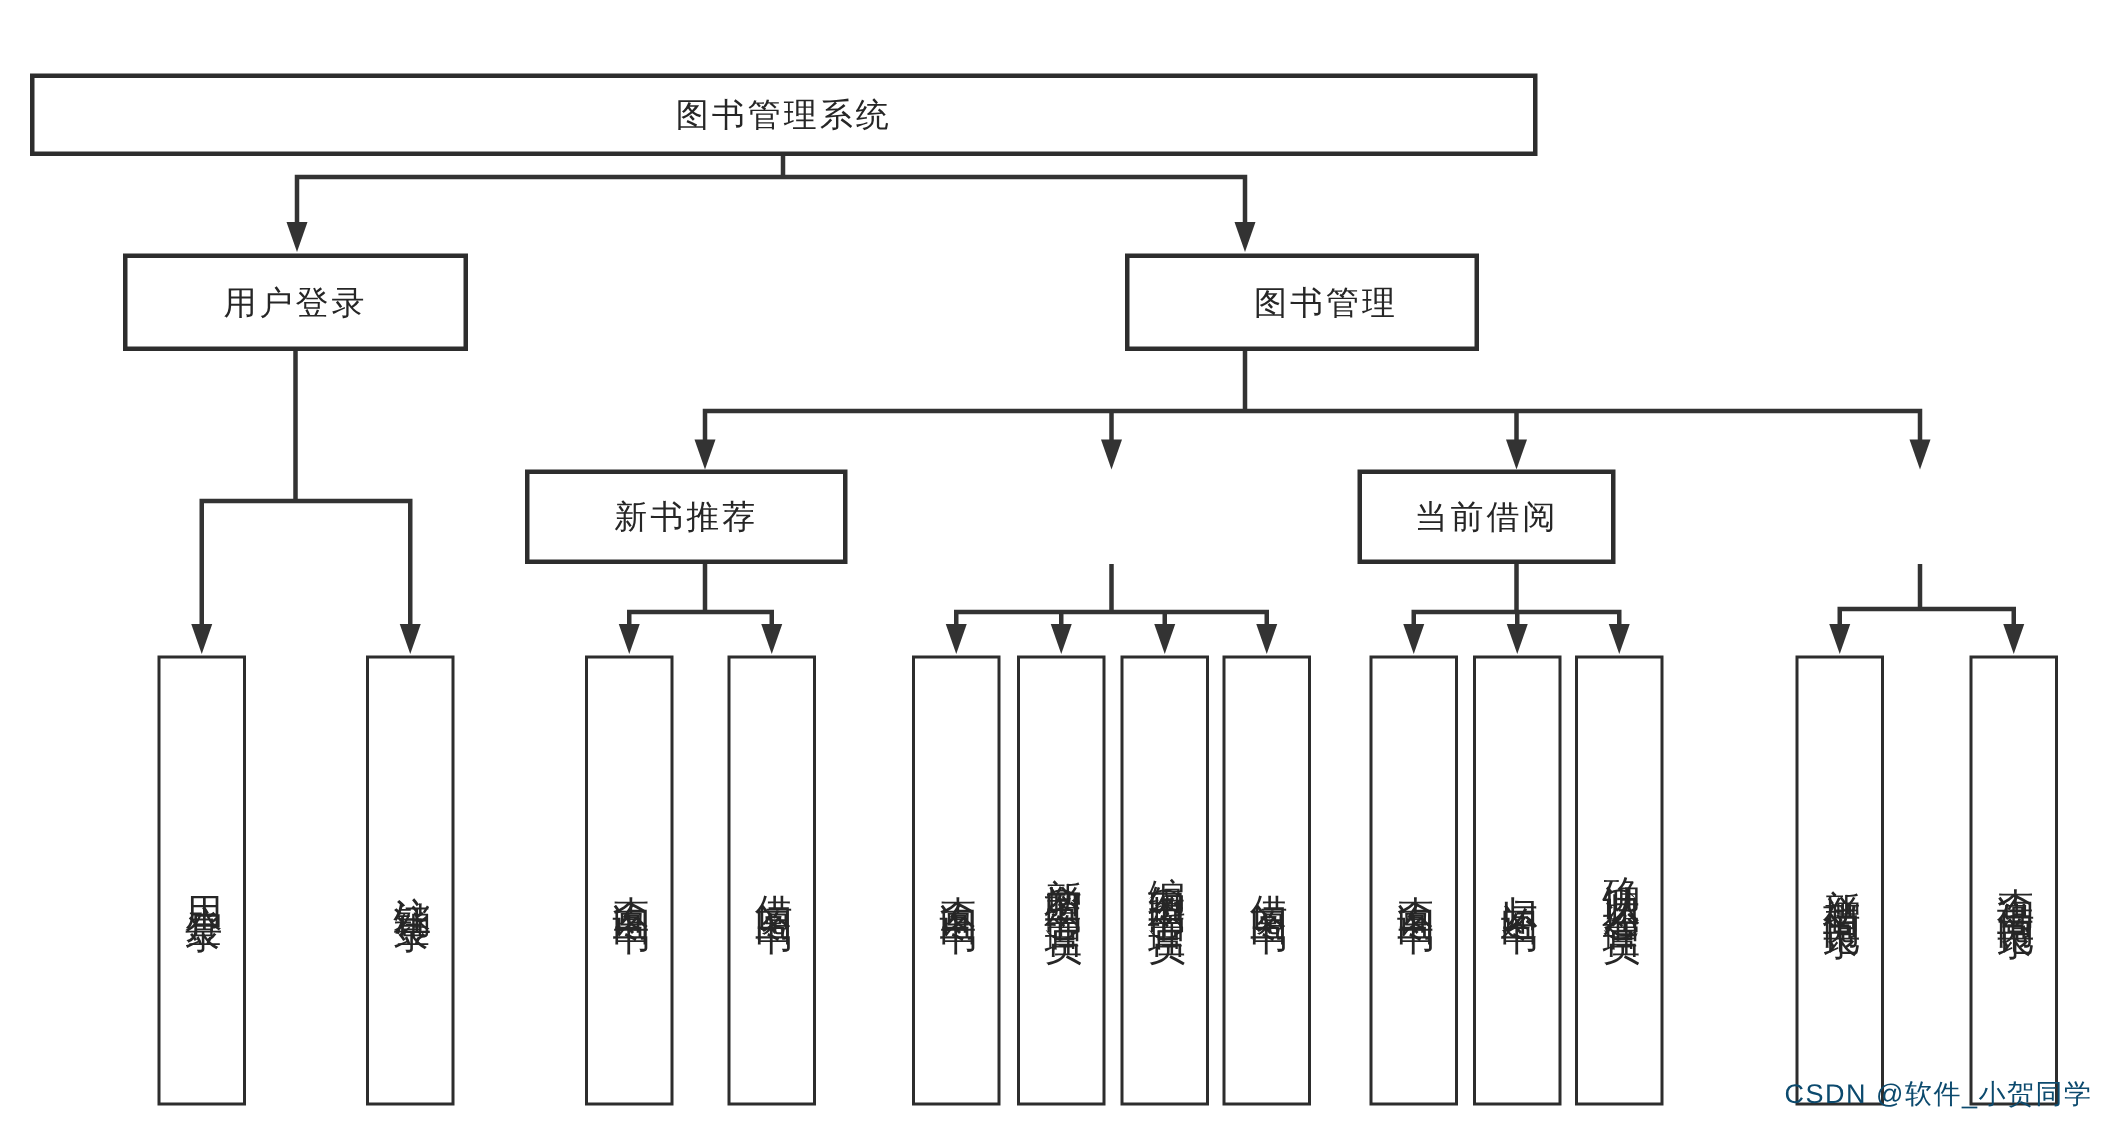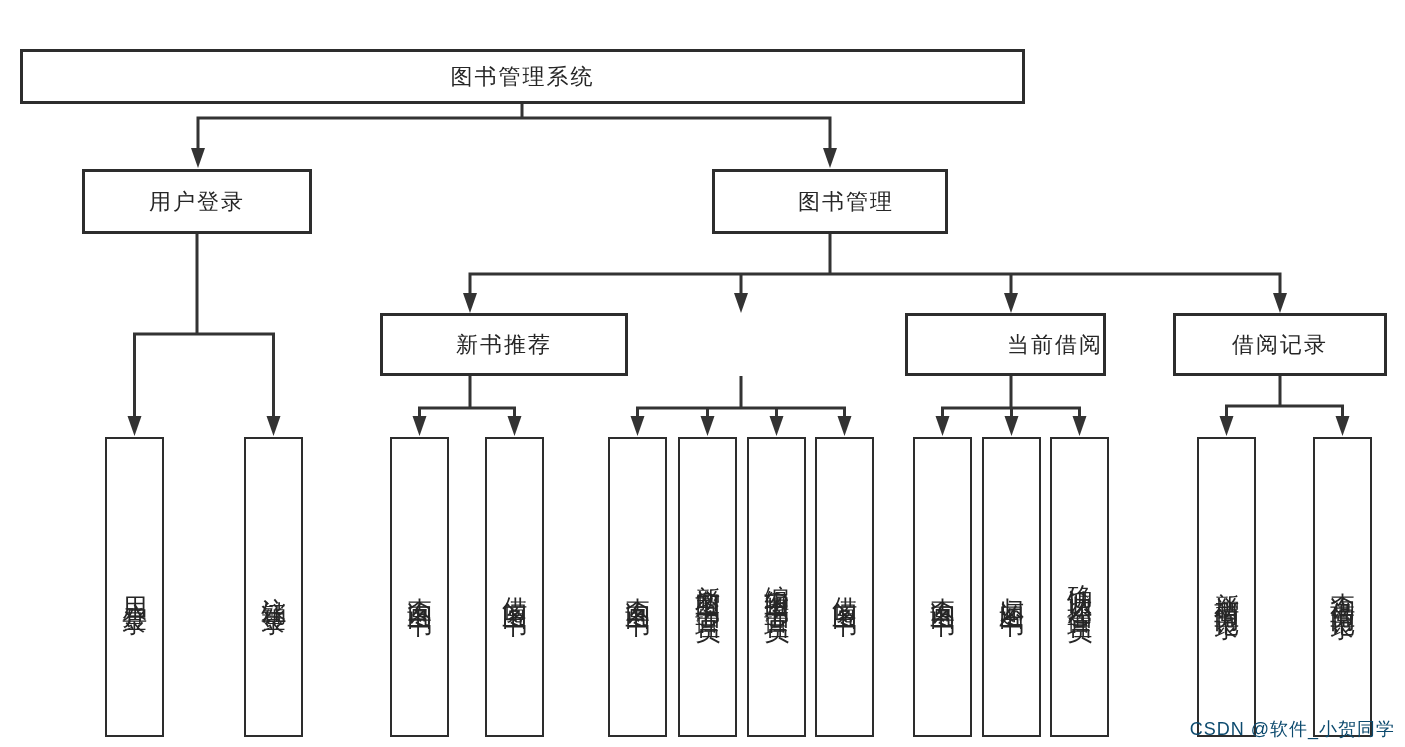--- a/index.html
+++ b/index.html
@@ -76,32 +76,29 @@
     </g>
   </svg>
 
   <div class="node h-node root">
     <span>图书管理系统</span>
   </div>
 
   <div class="node h-node lvl2" style="left:82px;width:230px;">
     <span>用户登录</span>
   </div>
-  <div class="node h-node lvl2" style="left:712px;width:236px;padding-left:32px;">
+  <div class="node h-node lvl2" style="left:750px;width:236px;padding-left:32px;">
     <span>图书管理</span>
   </div>
 
-  <div class="node h-node lvl3" style="left:380px;width:248px;">
+  <div class="node h-node lvl3" style="left:350px;width:215px;">
     <span>新书推荐</span>
   </div>
-  <div class="node h-node lvl3" style="left:905px;width:201px;justify-content:flex-end;">
+  <div class="node h-node lvl3" style="left:905px;width:172px;">
     <span>当前借阅</span>
-  </div>
-  <div class="node h-node lvl3" style="left:1173px;width:214px;">
-    <span>借阅记录</span>
   </div>
 
   <div class="node leaf" style="left:105px;">
     <span class="v-label">用户登录</span>
   </div>
   <div class="node leaf" style="left:244px;">
     <span class="v-label">注销登录</span>
   </div>
 
   <div class="node leaf" style="left:390px;">

